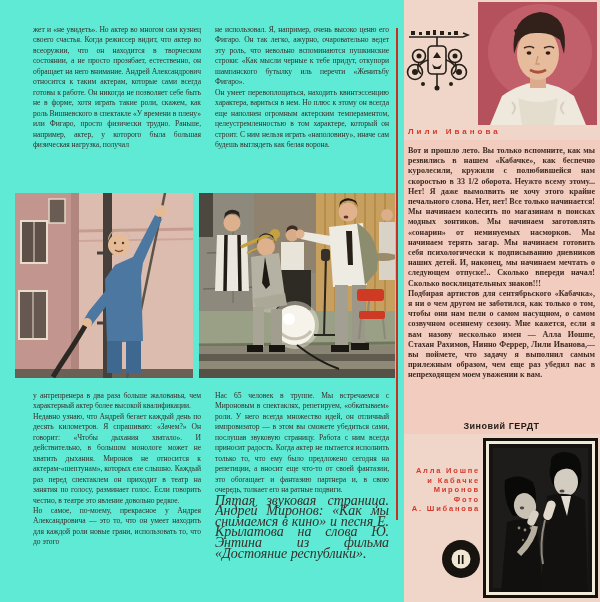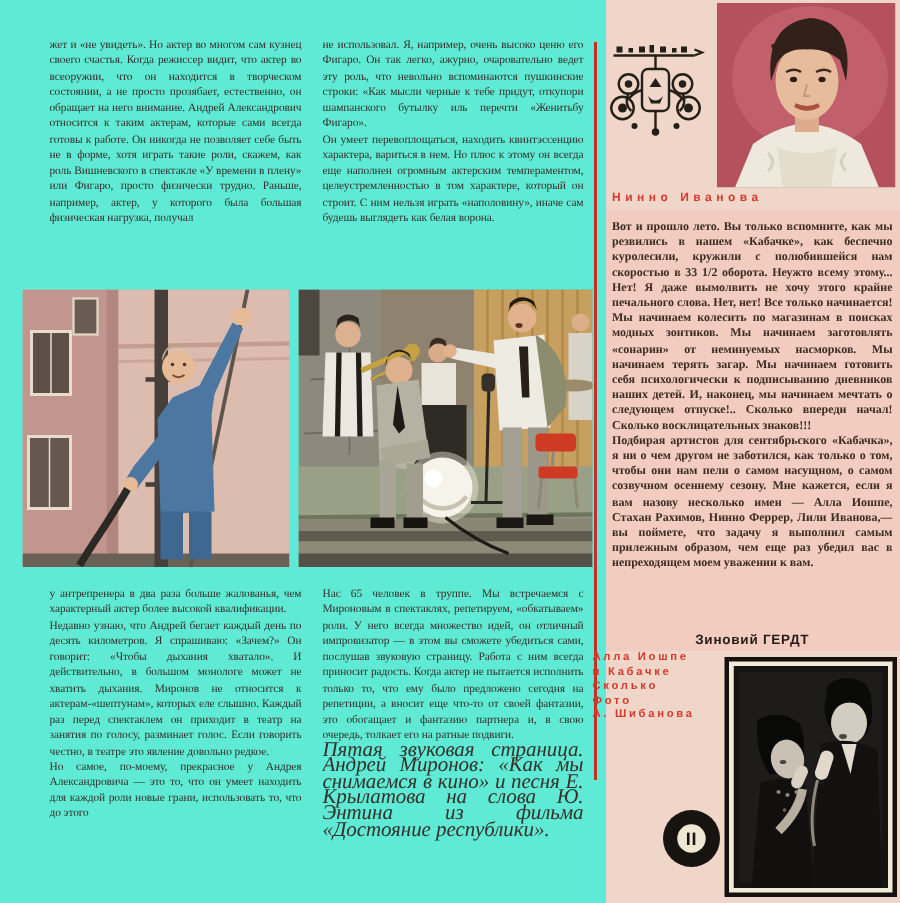--- a/index.html
+++ b/index.html
@@ -15,21 +15,21 @@
   .footnote{font-style:italic;font-size:14px;line-height:10.6px;color:#37302a;}
   
   .panel{background:#f0d5c9;}
   .panel-deep{background:#f2ccbf;}
   .rp-body{font-weight:bold;font-size:8px;line-height:10.2px;text-align:justify;
            color:#3c2b22;overflow:hidden;}
   .rp-body p{margin:0;}
   .red-caption{font-family:"Liberation Sans","DejaVu Sans",sans-serif;font-weight:bold;
                color:#d5392b;}
   .cap-top{font-size:8px;letter-spacing:3px;}
-  .cap-bottom{font-size:7.5px;line-height:9.6px;letter-spacing:1.8px;text-align:left;}
+  .cap-bottom{font-size:7.5px;line-height:9.6px;letter-spacing:1.8px;text-align:right;margin-top:33px;}
   .signature{font-family:"Liberation Sans","DejaVu Sans",sans-serif;font-weight:bold;
              font-size:9px;color:#221d18;text-align:center;letter-spacing:0.5px;}
   .red-rule{background:#c63022;}
   .photo{display:block;}
   .bw-frame{border:3px solid #15120e;background:#f2ead9;padding:3px;}
 </style>
 </head>
 <body>
 
 <div class="page">
@@ -219,33 +219,33 @@
     <ellipse cx="60" cy="52" rx="21" ry="26" fill="#e7bc9c"></ellipse>
     <path d="M36 52 Q32 14 62 10 Q92 12 86 52 L82 38 Q72 30 60 31 Q46 30 40 40 Z" fill="#32201a"></path>
     <path d="M38 34 Q60 22 84 34 L84 28 Q60 16 36 28 Z" fill="#32201a"></path>
     <path d="M46 46 q6 -3 10 0 M66 46 q6 -3 10 0" stroke="#3c281e" stroke-width="1.6" fill="none"></path>
     <ellipse cx="51" cy="51" rx="2.4" ry="1.8" fill="#2e1d14"></ellipse>
     <ellipse cx="70" cy="51" rx="2.4" ry="1.8" fill="#2e1d14"></ellipse>
     <path d="M60 54 l-2 8 l4 0" stroke="#c89878" stroke-width="1.4" fill="none"></path>
     <path d="M52 68 q8 5 16 0 q-8 4 -16 0" stroke="#a9513c" stroke-width="2.6" fill="none"></path>
   </svg>
 
-  <div class="abs red-caption cap-top" style="left:408px;top:127px;width:185px;">Нинно Иванова</div>
+  <div class="abs red-caption cap-top" style="left:408px;top:127px;width:185px;">Лили Иванова</div>
 
   <div class="abs rp-body" style="left:408px;top:146px;width:187px;height:272px;">
     <p>Вот и прошло лето. Вы только вспомните, как мы резвились в нашем «Кабачке», как беспечно куролесили, кружили с полюбившейся нам скоростью в 33 1/2 оборота. Неужто всему этому... Нет! Я даже вымолвить не хочу этого крайне печального слова. Нет, нет! Все только начинается! Мы начинаем колесить по магазинам в поисках модных зонтиков. Мы начинаем заготовлять «сонарин» от неминуемых насморков. Мы начинаем терять загар. Мы начинаем готовить себя психологически к подписыванию дневников наших детей. И, наконец, мы начинаем мечтать о следующем отпуске!.. Сколько впереди начал! Сколько восклицательных знаков!!!</p>
     <p>Подбирая артистов для сентябрьского «Кабачка», я ни о чем другом не заботился, как только о том, чтобы они нам пели о самом насущном, о самом созвучном осеннему сезону. Мне кажется, если я вам назову несколько имен — Алла Иошпе, Стахан Рахимов, Нинно Феррер, Лили Иванова,— вы поймете, что задачу я выполнил самым прилежным образом, чем еще раз убедил вас в непреходящем моем уважении к вам.</p>
   </div>
 
   <div class="abs signature" style="left:408px;top:421px;width:187px;">Зиновий ГЕРДТ</div>
 
   <div class="abs red-caption cap-bottom" style="left:395px;top:433px;width:85px;">
     <div>Алла Иошпе</div>
     <div>и Кабачке</div>
-    <div>Сколько</div>
+    <div>Миронов</div>
     <div>Фото</div>
     <div>А. Шибанова</div>
   </div>
 
   <svg class="abs" style="left:441px;top:539px;" width="40" height="40" viewBox="0 0 40 40">
     <circle cx="20" cy="20" r="19" fill="#17130e"></circle>
     <circle cx="20" cy="20" r="9.5" fill="#efe6d4"></circle>
     <text x="20" y="24.5" text-anchor="middle" font-family="Liberation Sans, DejaVu Sans, sans-serif" font-size="12" font-weight="bold" fill="#17130e" letter-spacing="0.5">II</text>
   </svg>
 

